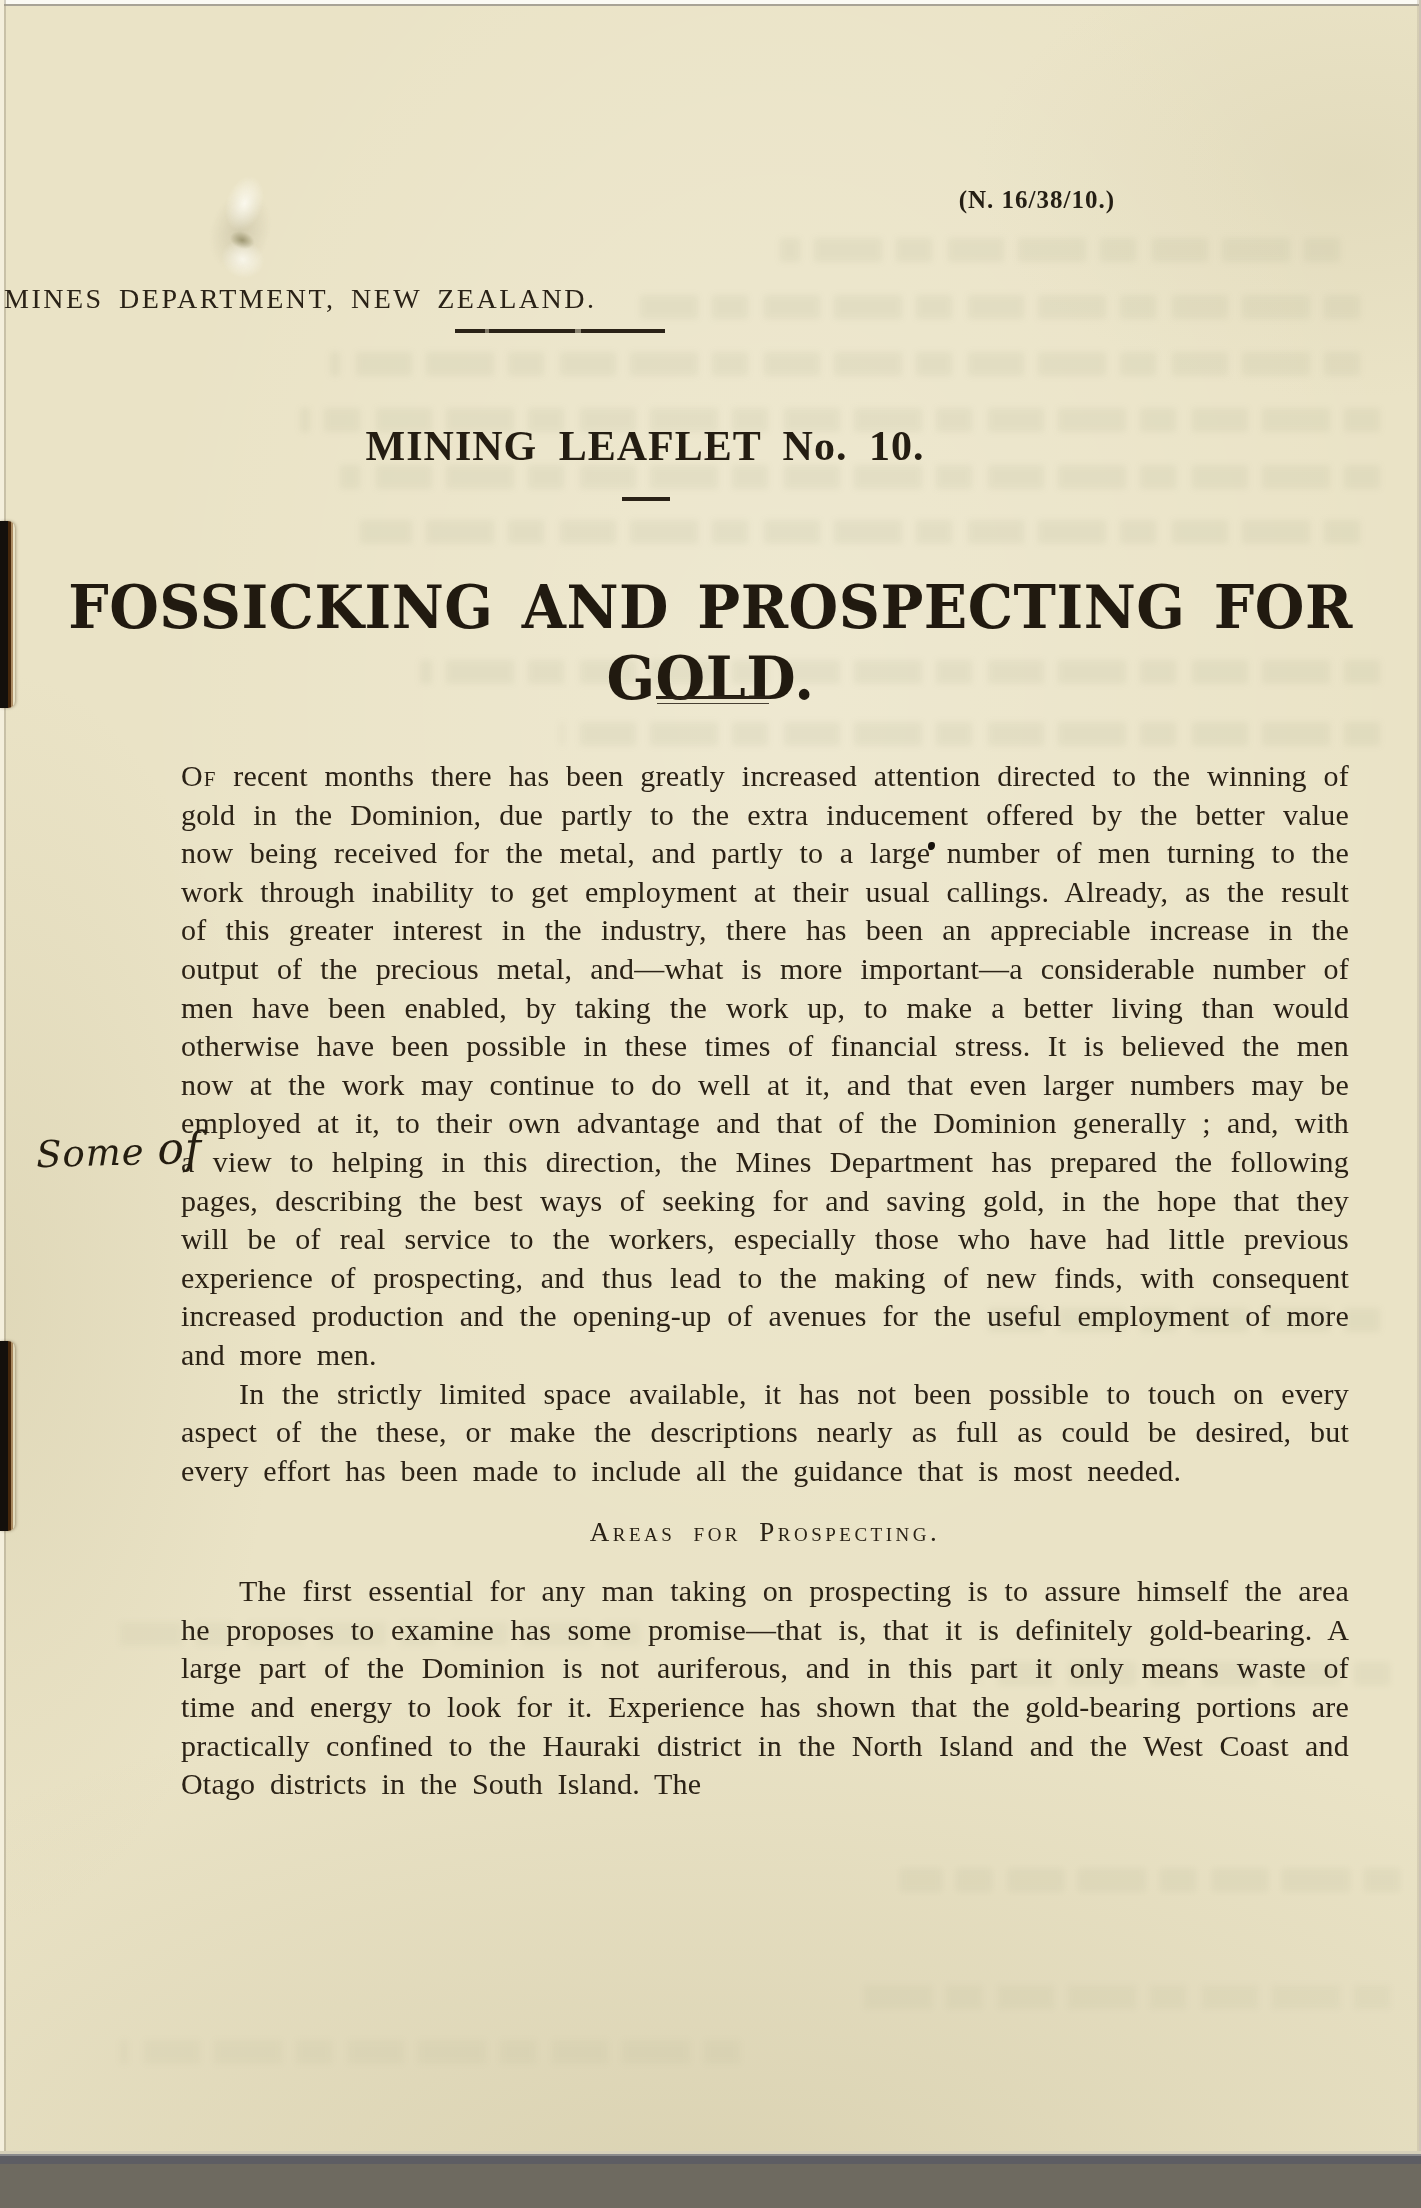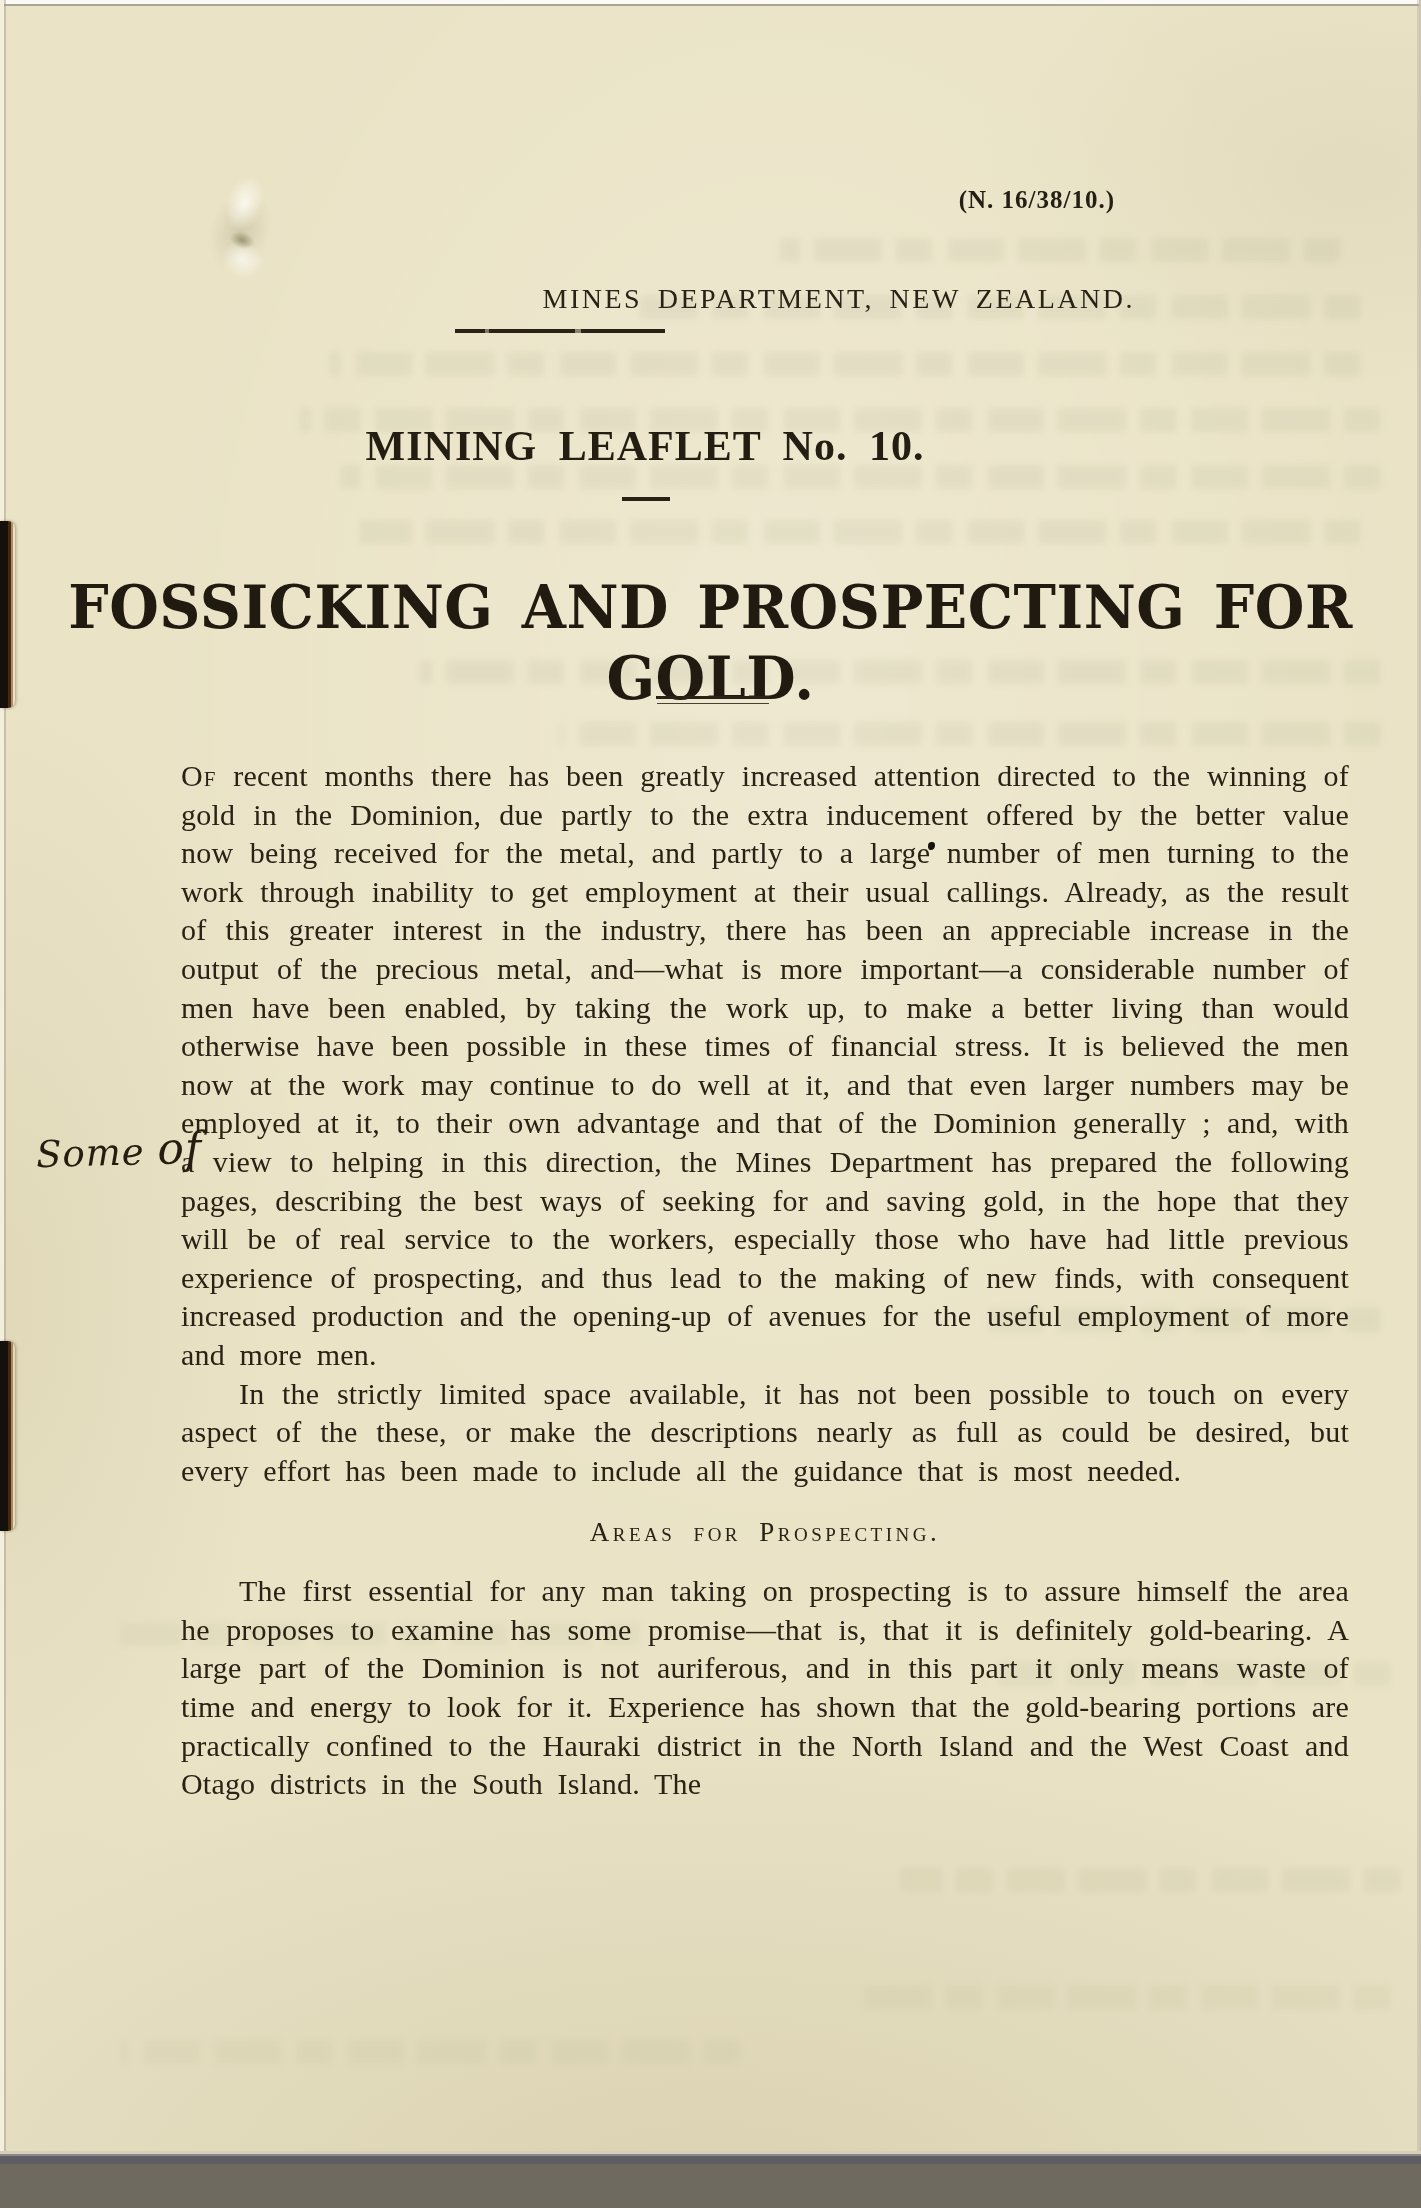--- a/index.html
+++ b/index.html
@@ -47,21 +47,21 @@
   
   .ghost{position:absolute;height:24px;filter:blur(3px);opacity:.55;transform:scaleX(-1);
     background:repeating-linear-gradient(90deg,
       rgba(150,155,120,.20) 0 36px, rgba(150,155,120,0) 36px 50px,
       rgba(150,155,120,.20) 50px 118px, rgba(150,155,120,0) 118px 132px,
       rgba(150,155,120,.20) 132px 188px, rgba(150,155,120,0) 188px 204px);}
 
   .refnum{position:absolute;top:186px;left:0;width:1115px;text-align:right;
     font-weight:bold;font-size:25px;letter-spacing:1px;color:#241e14;}
 
-  .dept{position:absolute;top:283px;left:15px;width:1120px;text-align:right;
+  .dept{position:absolute;top:283px;left:4px;width:1120px;text-align:left;
     font-size:28px;letter-spacing:2.5px;word-spacing:6px;color:#2a2217;}
   .rule-dept{position:absolute;top:329px;left:455px;width:210px;height:4px;
     background:linear-gradient(90deg,#2a2217 0 30px,rgba(42,34,23,.55) 30px 34px,#2a2217 34px 120px,rgba(42,34,23,.5) 120px 126px,#2a2217 126px 100%);}
 
   .leaflet{position:absolute;top:422px;left:0;width:1290px;text-align:center;
     font-weight:bold;font-size:42px;letter-spacing:1px;word-spacing:10px;color:#241d12;}
   .rule-leaflet{position:absolute;top:497px;left:622px;width:48px;height:4px;background:#2a2217;}
 
   .title{position:absolute;top:575px;left:0;width:1421px;text-align:center;
     font-family:"DejaVu Serif","Liberation Serif",serif;

